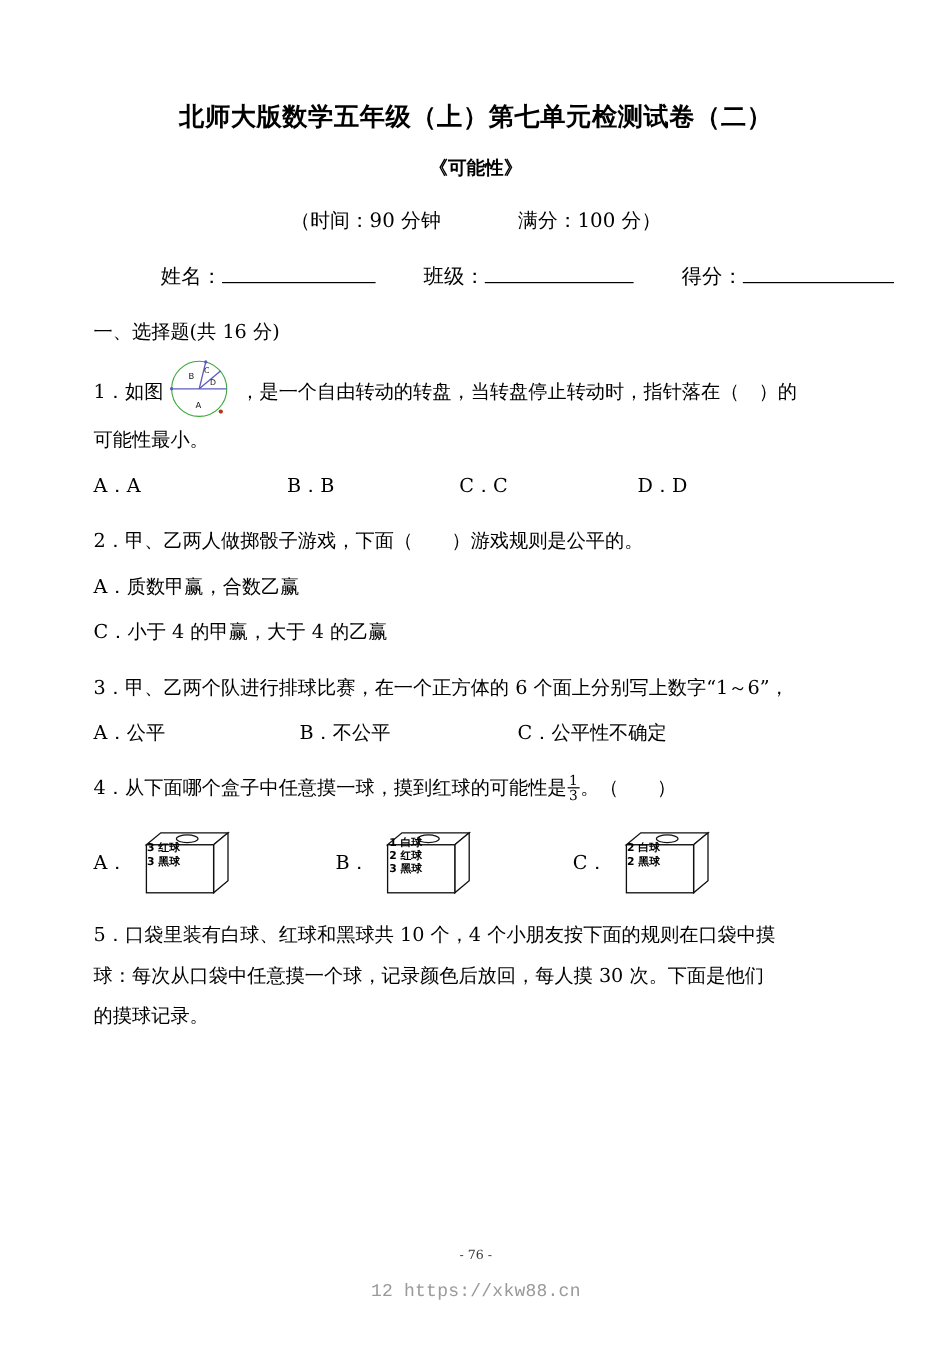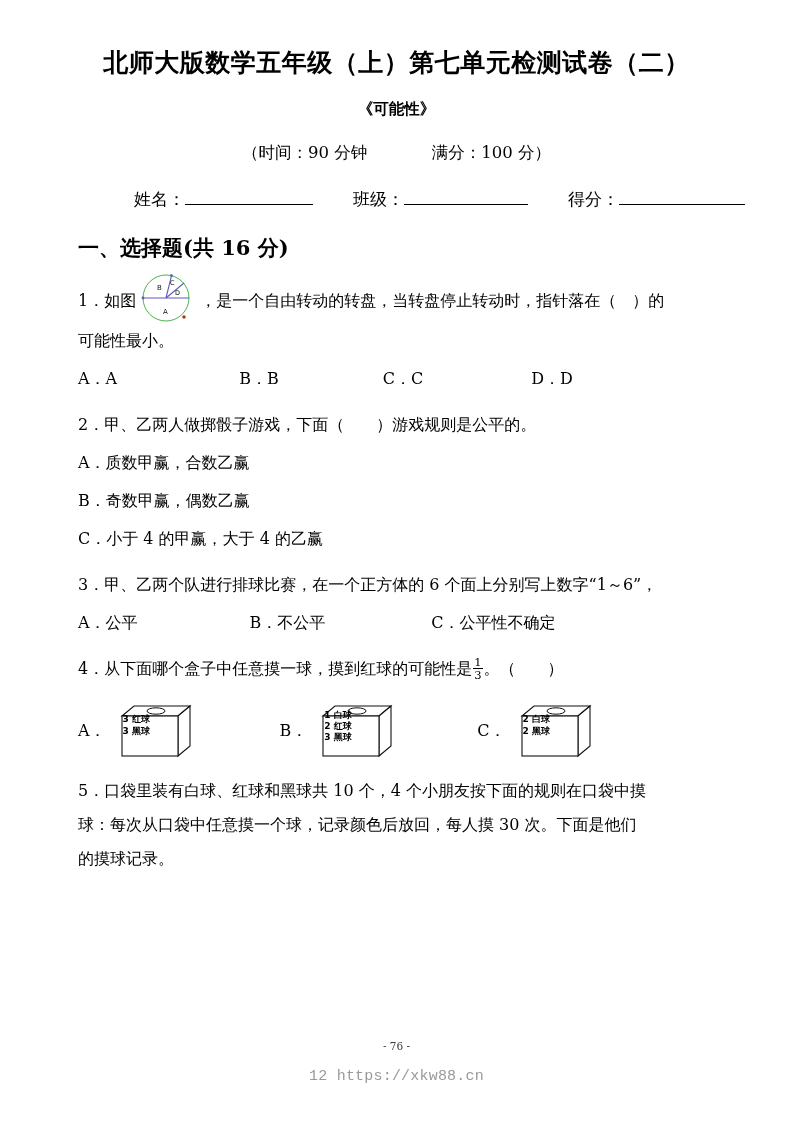--- a/index.html
+++ b/index.html
@@ -21,25 +21,25 @@
     left: 0; top: 0;
     width: 793px;
     height: 1122px;
     box-sizing: border-box;
     padding: 0 78px;
   }
 
   
   .doc-title {
     text-align: center;
-    font-size: 25px;
+    font-size: 21px;
     font-weight: bold;
     letter-spacing: 0.5px;
     margin: 0;
-    padding-top: 48px;
+    padding-top: 84px;
     line-height: 1.2;
     font-family: "DejaVu Serif", "Liberation Serif", serif;
   }
   .doc-subtitle {
     text-align: center;
     font-size: 15.5px;
     font-weight: bold;
     margin: 0;
     padding-top: 22px;
     line-height: 1.2;
@@ -68,22 +68,22 @@
     height: 0.95em;
     vertical-align: baseline;
   }
   .rule-name  { width: 128px; }
   .rule-class { width: 124px; }
   .rule-score { width: 126px; }
   .id-sep { display: inline-block; width: 10px; }
 
   
   .section-head {
-    font-size: 21px;
-    font-weight: bold;
+    font-size: 16px;
+    font-weight: normal;
     padding-top: 26px;
     line-height: 1.2;
   }
 
   
   .q {
     font-size: 16px;
     line-height: 34px;
     margin-top: 12px;
     text-align: justify;
@@ -227,23 +227,20 @@
 
   <div class="opt-row">
     <span class="opt"><span>A．</span><span>A</span></span><span class="optgap-a"></span><span class="opt"><span>B．</span><span>B</span></span><span class="optgap-b"></span><span class="opt"><span>C．</span><span>C</span></span><span class="optgap-c"></span><span class="opt"><span>D．</span><span>D</span></span>
   </div>
 
   <div class="q">
     <span>2．</span><span>甲、乙两人做掷骰子游戏，下面（　　）游戏规则是公平的。</span>
   </div>
   <div class="opt-row">
     <span>A．</span><span>质数甲赢，合数乙赢</span>
-  </div>
-  <div class="opt-row">
-    <span>B．</span><span>奇数甲赢，偶数乙赢</span>
   </div>
   <div class="opt-row">
     <span>C．</span><span>小于 4 的甲赢，大于 4 的乙赢</span>
   </div>
 
   <div class="q">
     <span>3．</span><span>甲、乙两个队进行排球比赛，在一个正方体的 6 个面上分别写上数字“1～6”，</span><br>
   </div>
   <div class="opt-row">
     <span class="opt"><span>A．</span><span>公平</span></span><span class="optgap-3a"></span><span class="opt"><span>B．</span><span>不公平</span></span><span class="optgap-3b"></span><span class="opt"><span>C．</span><span>公平性不确定</span></span>

